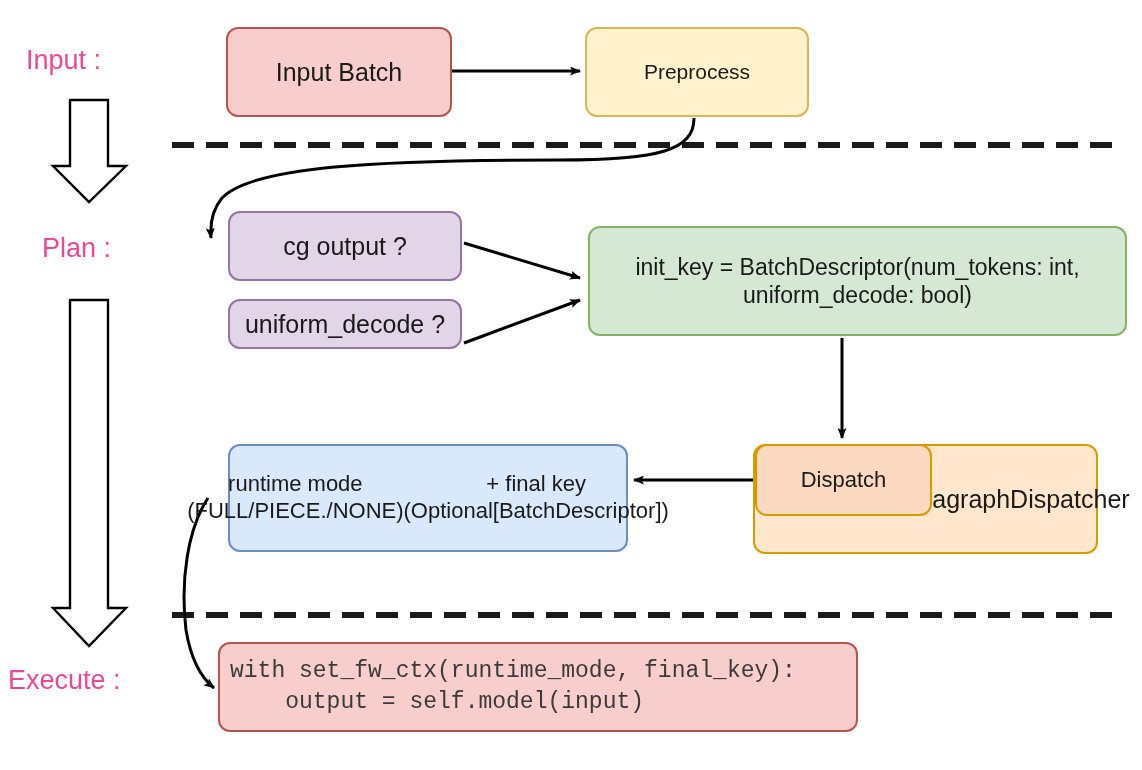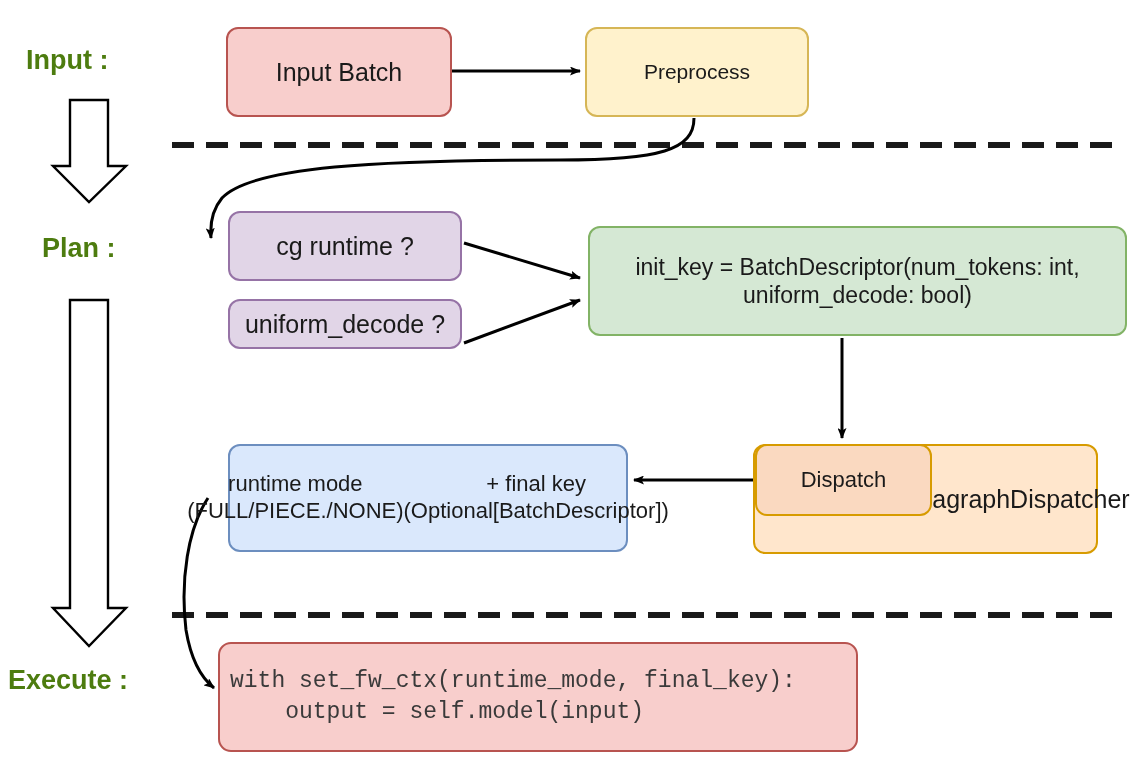--- a/index.html
+++ b/index.html
@@ -21,23 +21,23 @@
     position: absolute;
     left: 0;
     top: 0;
     width: 1142px;
     height: 770px;
     pointer-events: none;
   }
   .stage-label {
     position: absolute;
     font-family: "Liberation Sans", sans-serif;
-    font-weight: bold;
+    font-weight: normal;
     font-size: 27px;
-    color: #4d7c0f;
+    color: #ec4899;
     letter-spacing: 0px;
     white-space: nowrap;
   }
   .node {
     position: absolute;
     box-sizing: border-box;
     border-radius: 12px;
     border: 2px solid #d946ef;
     display: flex;
     align-items: center;
@@ -127,21 +127,21 @@
 
   <div class="node node-pink" style="left:226px; top:27px; width:226px; height:90px; font-size:25px;">
     <span>Input Batch</span>
   </div>
 
   <div class="node node-yellow" style="left:585px; top:27px; width:224px; height:90px; font-size:21px;">
     <span>Preprocess</span>
   </div>
 
   <div class="node node-purple" style="left:228px; top:211px; width:234px; height:70px; font-size:25px;">
-    <span>cg runtime ?</span>
+    <span>cg output ?</span>
   </div>
 
   <div class="node node-purple" style="left:228px; top:299px; width:234px; height:50px; font-size:25px;">
     <span>uniform_decode ?</span>
   </div>
 
   <div class="node node-green" style="left:588px; top:226px; width:539px; height:110px; font-size:23px; flex-direction:column;">
     <span>init_key = BatchDescriptor(num_tokens: int,</span>
     <span>uniform_decode: bool)</span>
   </div>
@@ -153,18 +153,18 @@
 
   <div class="node node-orange-inner" style="left:755px; top:444px; width:177px; height:72px; font-size:22px;">
     <span>Dispatch</span>
   </div>
 
   <div class="node node-blue" style="left:228px; top:444px; width:400px; height:108px; font-size:22px; flex-direction:row;">
     <span>runtime mode (FULL/PIECE./NONE)</span>
     <span>+ final key (Optional[BatchDescriptor])</span>
   </div>
 
-  <div class="node node-pink code-box" style="left:218px; top:642px; width:640px; height:110px; flex-direction:column; align-items:flex-start; justify-content:center;border-radius:13px;">
+  <div class="node node-pink code-box" style="left:218px; top:642px; width:640px; height:90px; flex-direction:column; align-items:flex-start; justify-content:center;">
     <span>with set_fw_ctx(runtime_mode, final_key):</span>
     <span>    output = self.model(input)</span>
   </div>
 
 </div>
 
 </body></html>

